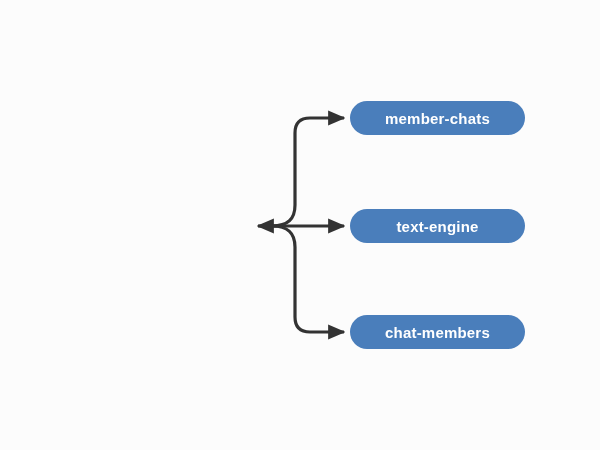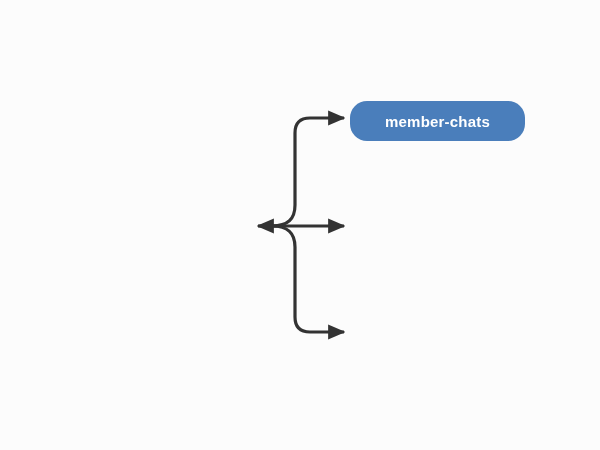--- a/index.html
+++ b/index.html
@@ -50,21 +50,21 @@
   #node-php-backend {
     left: 73px;
     top: 209px;
     width: 180px;
     height: 34px;
   }
   
   .node-target {
     left: 350px;
     width: 175px;
-    height: 40px;
+    height: 34px;
   }
   #node-member-chats { top: 101px; }
   #node-text-engine  { top: 209px; }
   #node-chat-members { top: 315px; }
 </style>
 </head>
 <body>
 
 <div id="canvas">
 
@@ -88,15 +88,21 @@
 
       <path d="M 272 226 C 288 226 295 233 295 247 L 295 317 Q 295 332 310 332 L 344 332" marker-end="url(#arrow-right)"></path>
     </g>
   </svg>
 
 
   <div class="node node-target" id="node-member-chats" style="background:#4a7ebb;">
     <span class="node-label">member-chats</span>
   </div>
 
+  <div class="node node-target" id="node-text-engine" style="background:#4a7ebb;">
+    <span class="node-label">text-engine</span>
+  </div>
 
+  <div class="node node-target" id="node-chat-members" style="background:#4a7ebb;">
+    <span class="node-label">chat-members</span>
+  </div>
 
 </div>
 
 </body></html>

